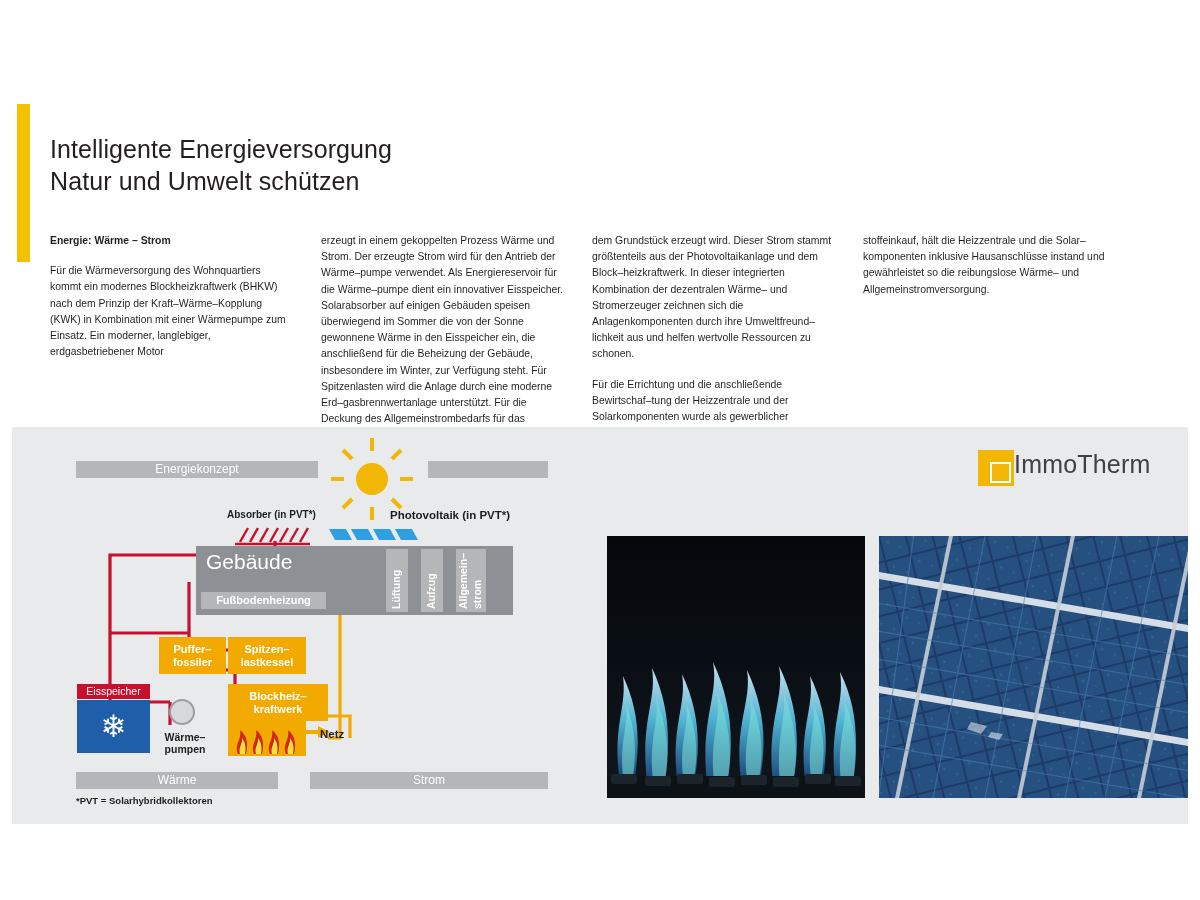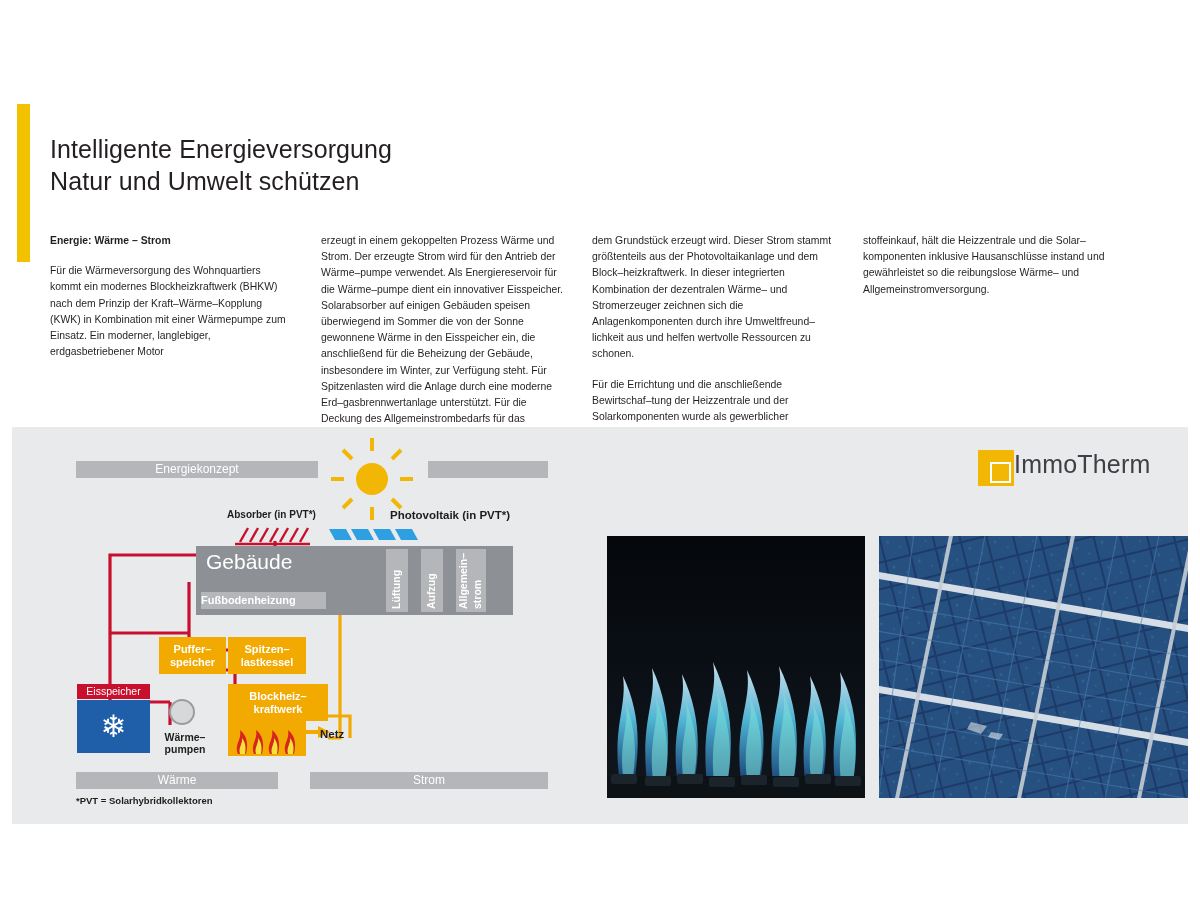--- a/index.html
+++ b/index.html
@@ -155,20 +155,21 @@
   }
   .fussboden {
     position: absolute;
     left: 201px; top: 592px;
     width: 125px; height: 17px;
     background: #b4b6b9;
     color: #ffffff;
     font-size: 11px;
     font-weight: bold;
     line-height: 17px;
+    text-align: center;
   }
   .grid-block {
     position: absolute;
     left: 331px; top: 546px;
     width: 182px; height: 69px;
     background: #8d9094;
   }
   .vert-col {
     position: absolute;
     top: 549px;
@@ -394,21 +395,21 @@
   </div>
   <div class="vert-col two" style="left:456px; width:30px;">
     <span>Allgemein–</span>
   </div>
   <div class="vert-col two" style="left:456px; width:30px; background:transparent;">
     <span style="left:16px;">strom</span>
   </div>
 
   <div class="box" id="box-puffer">
     <span style="white-space:pre-line">Puffer–
-speicher</span>
+fossiler</span>
   </div>
   <div class="box" id="box-spitzen">
     <span style="white-space:pre-line">Spitzen–
 lastkessel</span>
   </div>
   <div class="box" id="box-blockheiz">
     <span style="white-space:pre-line">Blockheiz–
 kraftwerk</span>
   </div>
 

